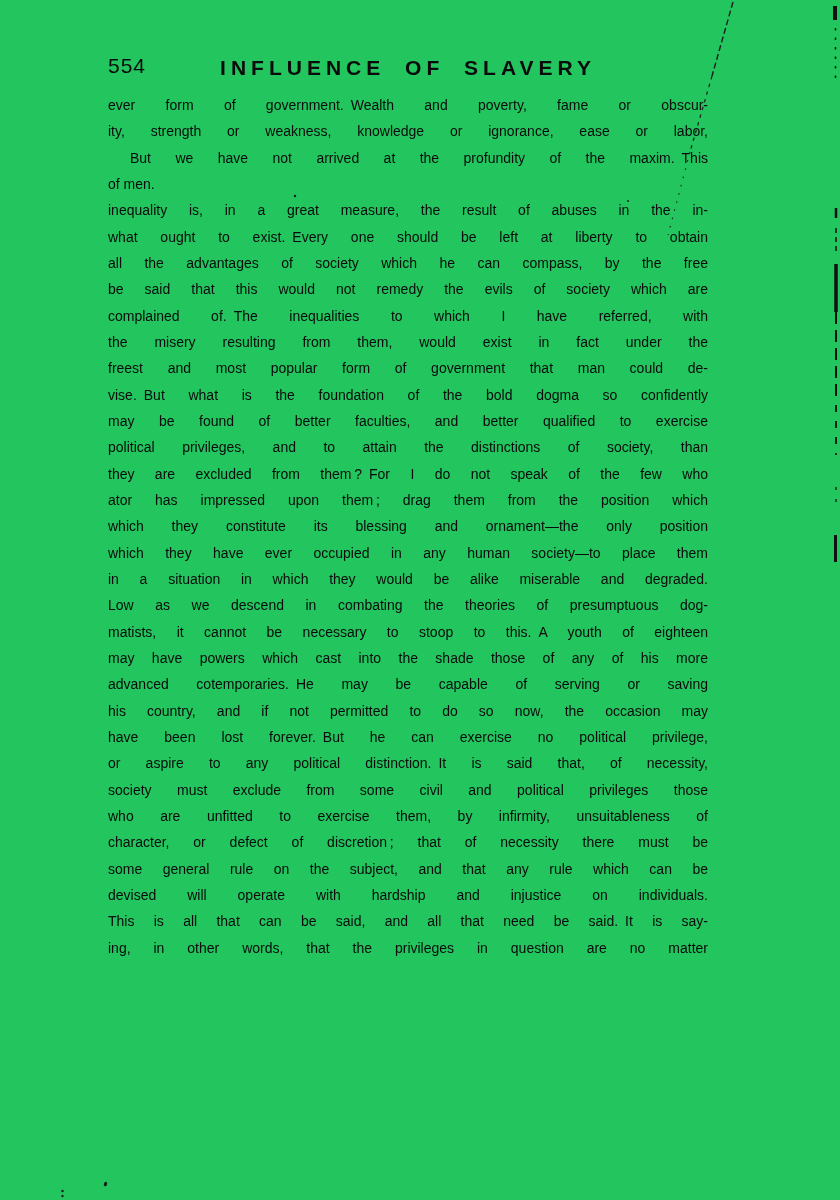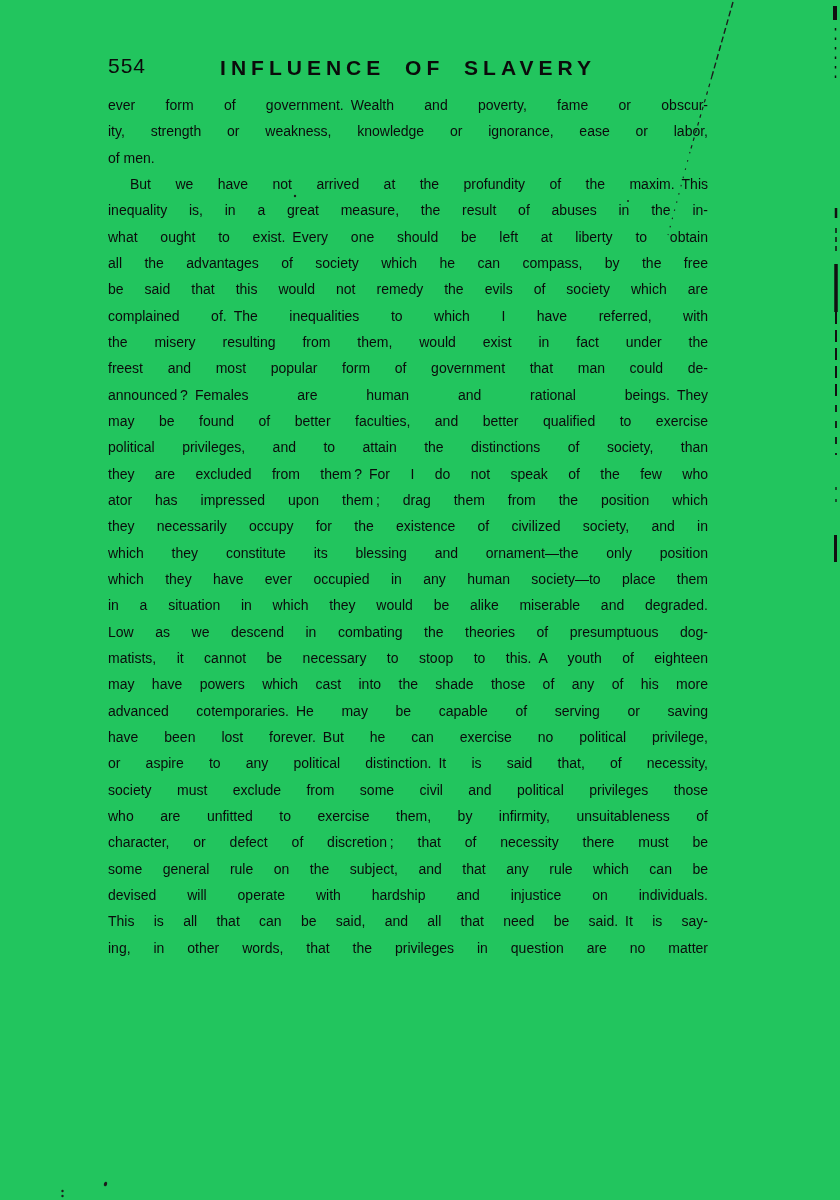--- a/index.html
+++ b/index.html
@@ -78,42 +78,42 @@
 <div class="page">
 
   <div class="header">
     <span class="pagenum">554</span>
     <span class="running-title">INFLUENCE OF SLAVERY</span>
   </div>
 
   <div class="text-block">
       <div class="line just">ever form of government. Wealth and poverty, fame or obscur-</div>
       <div class="line just">ity, strength or weakness, knowledge or ignorance, ease or labor,</div>
+      <div class="line just indent">But we have not arrived at the profundity of the maxim. This</div>
       <div class="line">of men.</div>
-      <div class="line just indent">But we have not arrived at the profundity of the maxim. This</div>
       <div class="line just">inequality is, in a great measure, the result of abuses in the in-</div>
       <div class="line just">what ought to exist. Every one should be left at liberty to obtain</div>
       <div class="line just">all the advantages of society which he can compass, by the free</div>
       <div class="line just">be said that this would not remedy the evils of society which are</div>
       <div class="line just">complained of. The inequalities to which I have referred, with</div>
       <div class="line just">the misery resulting from them, would exist in fact under the</div>
       <div class="line just">freest and most popular form of government that man could de-</div>
-      <div class="line just">announced ? Females are human and rational beings. They</div>
+      <div class="line just">vise. But what is the foundation of the bold dogma so confidently</div>
       <div class="line just">may be found of better faculties, and better qualified to exercise</div>
       <div class="line just">political privileges, and to attain the distinctions of society, than</div>
       <div class="line just">they are excluded from them ? For I do not speak of the few who</div>
       <div class="line just">ator has impressed upon them ; drag them from the position which</div>
-      <div class="line just">they necessarily occupy for the existence of civilized society, and in</div>
       <div class="line just">which they constitute its blessing and ornament—the only position</div>
       <div class="line just">which they have ever occupied in any human society—to place them</div>
       <div class="line just">in a situation in which they would be alike miserable and degraded.</div>
       <div class="line just">Low as we descend in combating the theories of presumptuous dog-</div>
       <div class="line just">matists, it cannot be necessary to stoop to this. A youth of eighteen</div>
       <div class="line just">may have powers which cast into the shade those of any of his more</div>
       <div class="line just">advanced cotemporaries. He may be capable of serving or saving</div>
+      <div class="line just">his country, and if not permitted to do so now, the occasion may</div>
       <div class="line just">have been lost forever. But he can exercise no political privilege,</div>
       <div class="line just">or aspire to any political distinction. It is said that, of necessity,</div>
       <div class="line just">society must exclude from some civil and political privileges those</div>
       <div class="line just">who are unfitted to exercise them, by infirmity, unsuitableness of</div>
       <div class="line just">character, or defect of discretion ; that of necessity there must be</div>
       <div class="line just">some general rule on the subject, and that any rule which can be</div>
       <div class="line just">devised will operate with hardship and injustice on individuals.</div>
       <div class="line just">This is all that can be said, and all that need be said. It is say-</div>
       <div class="line just">ing, in other words, that the privileges in question are no matter</div>
     </div>

